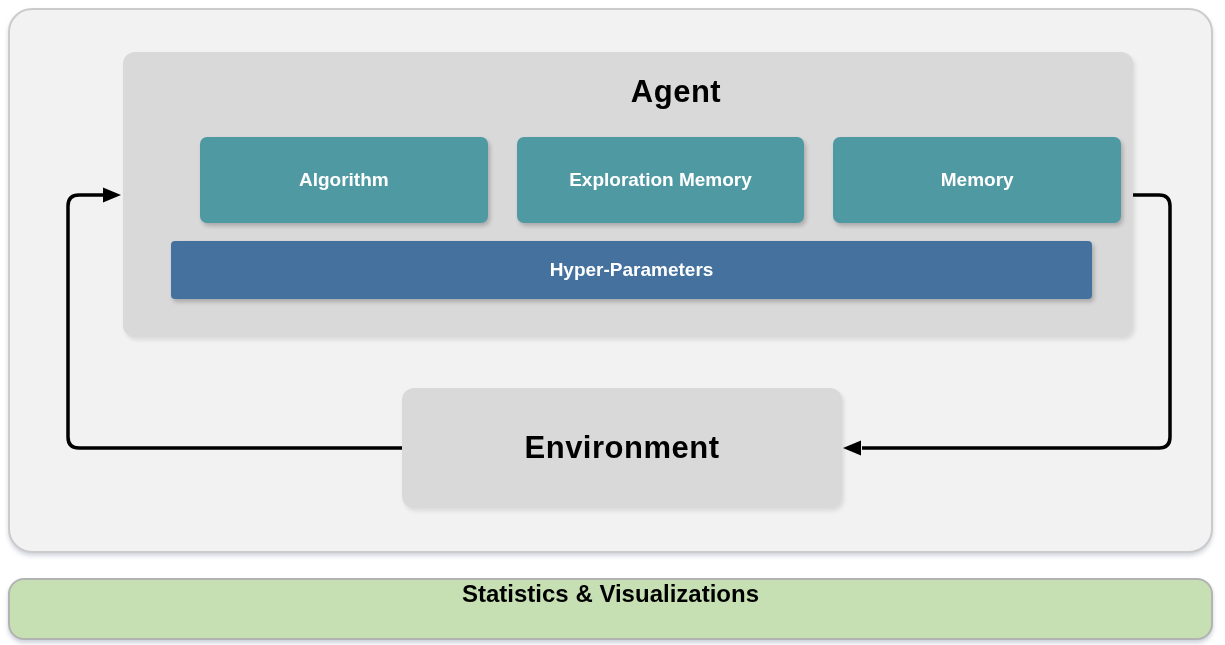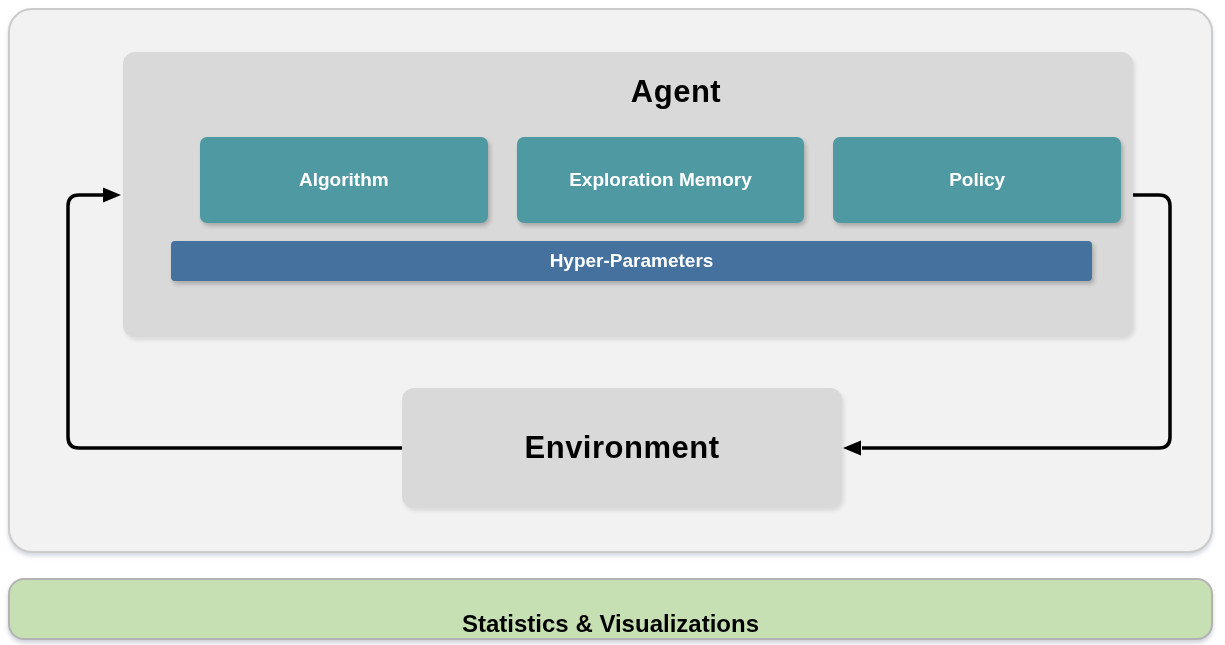--- a/index.html
+++ b/index.html
@@ -78,21 +78,21 @@
     box-shadow: 2px 3px 4px rgba(0, 0, 0, 0.22);
     text-align: center;
   }
 
   
   .hyperparams {
     position: absolute;
     left: 48px;
     top: 189px;
     width: 921px;
-    height: 40px;
+    height: 58px;
     background: var(--hyperparams-blue);
     border-radius: 4px;
     display: flex;
     align-items: center;
     justify-content: center;
     color: var(--module-text);
     font-size: 19px;
     font-weight: bold;
     box-shadow: 2px 3px 4px rgba(0, 0, 0, 0.22);
   }
@@ -121,21 +121,21 @@
   .stats-bar {
     position: absolute;
     left: 8px;
     top: 578px;
     width: 1205px;
     height: 62px;
     background: var(--stats-green);
     border: 2px solid var(--stats-border);
     border-radius: 16px;
     display: flex;
-    align-items: flex-end;
+    align-items: flex-start;
     justify-content: center;
     font-size: 24px;
     font-weight: bold;
     color: var(--title-text);
     box-sizing: border-box;
     box-shadow: 0 3px 4px rgba(130, 140, 160, 0.4);
   }
 
   
   .arrow-layer {
@@ -162,21 +162,21 @@
 <div class="stage">
 
   <div class="outer-panel"></div>
 
   <div class="agent-box">
     <div class="agent-title">Agent</div>
 
     <div class="module-row">
       <div class="module">Algorithm</div>
       <div class="module">Exploration Memory</div>
-      <div class="module">Policy</div>
+      <div class="module">Memory</div>
     </div>
 
     <div class="hyperparams">Hyper-Parameters</div>
   </div>
 
   <div class="environment-box">
     <span>Environment</span>
   </div>
 
   <svg class="arrow-layer" viewBox="0 0 1225 645">

